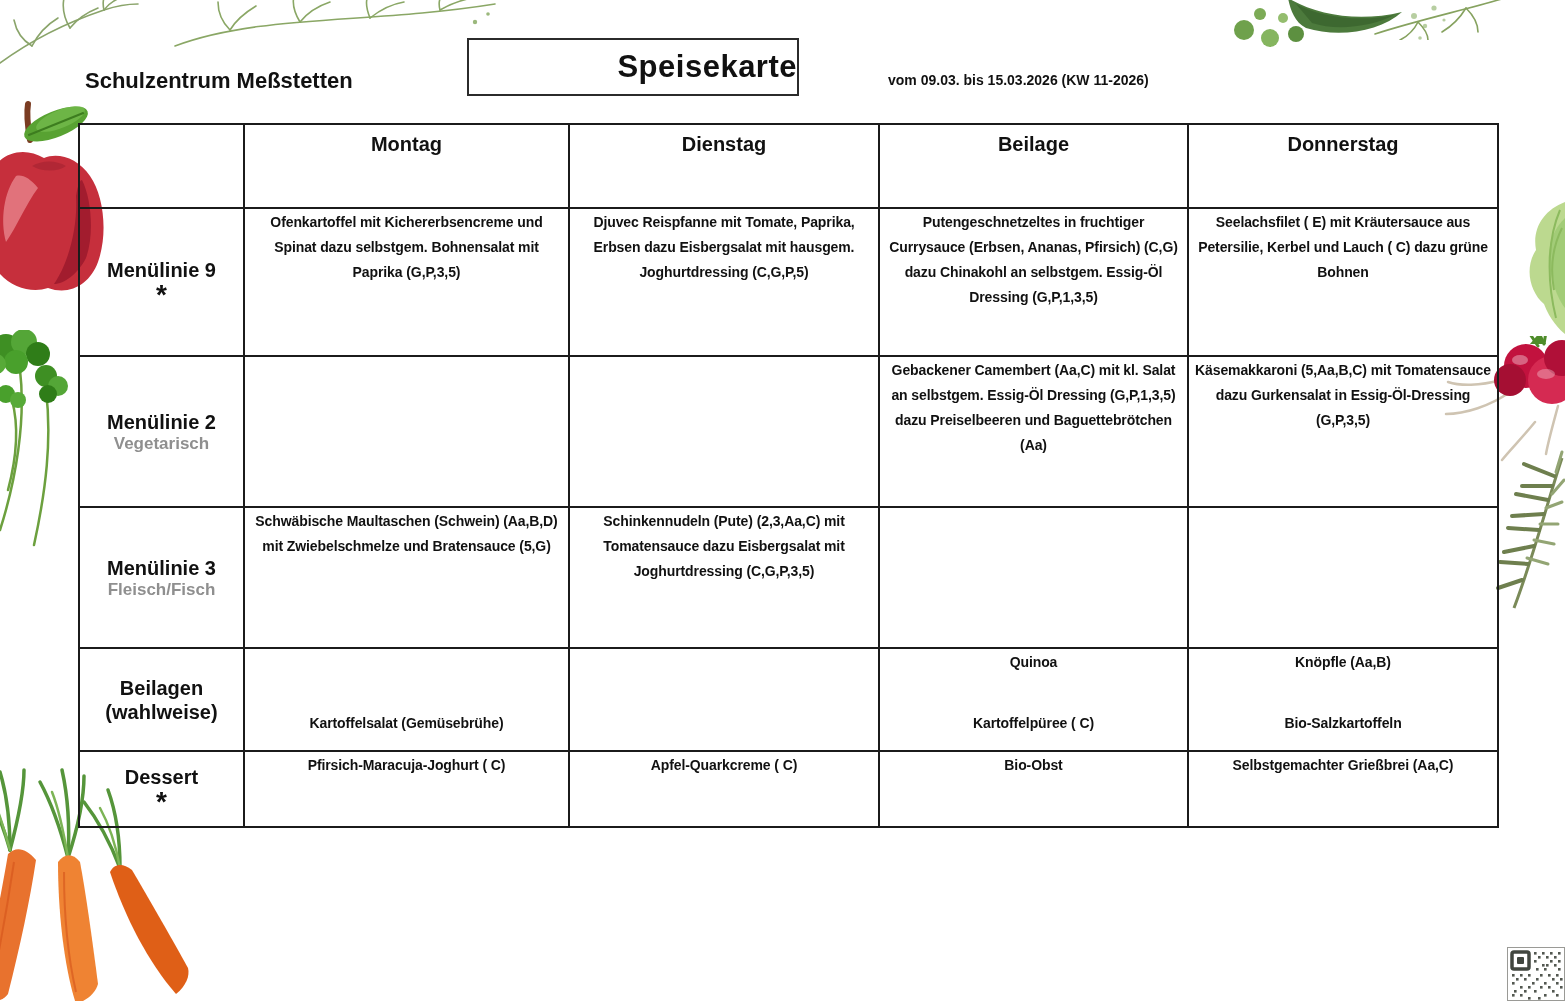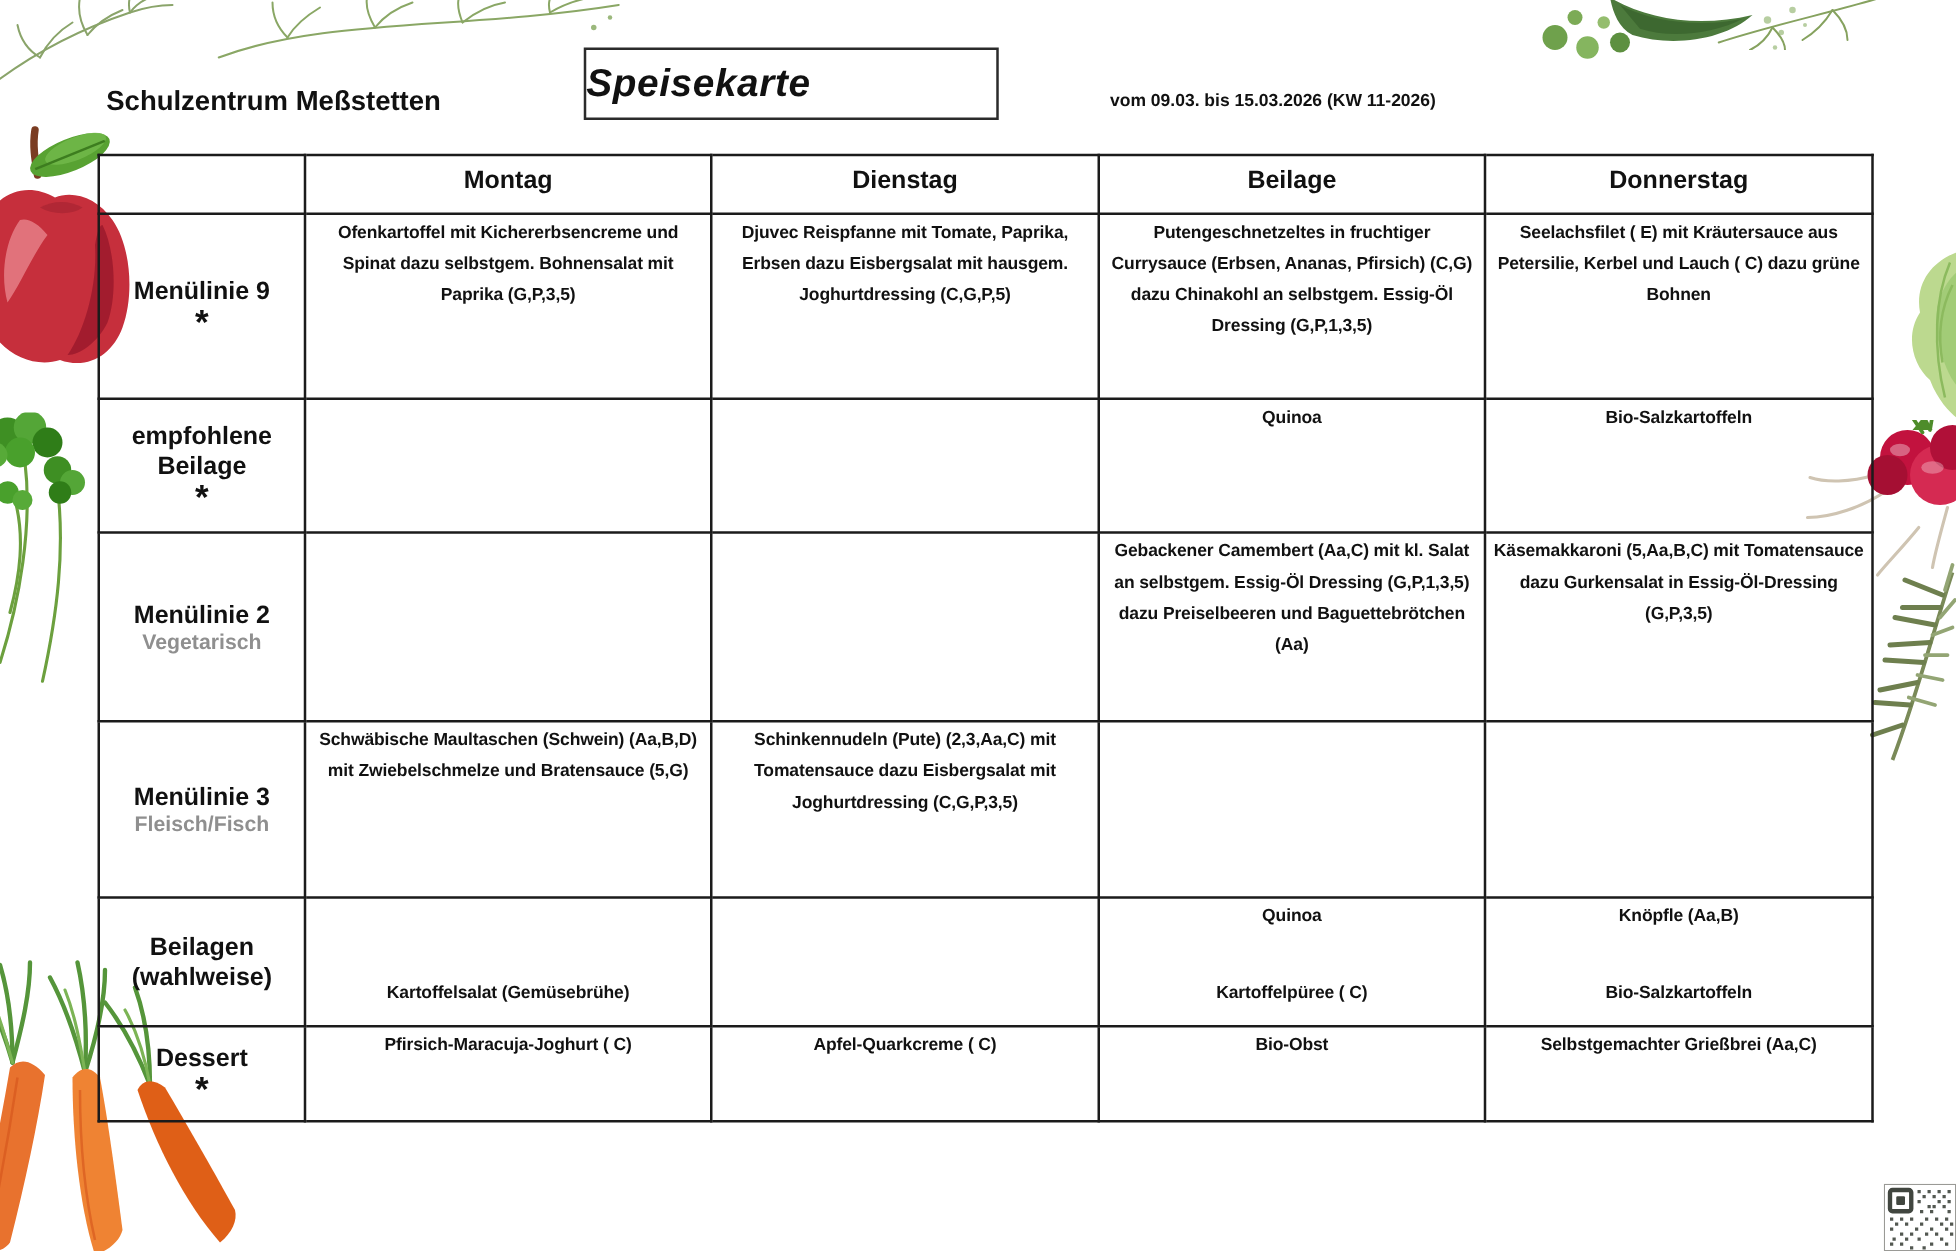--- a/index.html
+++ b/index.html
@@ -2,33 +2,33 @@
 <html><head>
 <meta charset="utf-8">
 <style>
   html,body{margin:0;padding:0;background:#e8e8e8;}
   .page{position:relative;width:1565px;height:1001px;background:#ffffff;overflow:hidden;
         font-family:"Liberation Sans",sans-serif;color:#111;}
   .deco{position:absolute;z-index:0;}
   .hdr{position:absolute;z-index:1;font-weight:bold;}
   .school{left:85px;top:68px;font-size:22px;}
   .titlebox{position:absolute;z-index:1;left:467px;top:38px;width:328px;height:54px;
-            border:2px solid #2b2b2b;display:flex;align-items:center;justify-content:flex-start;background:#fff;font-style:italic;}
+            border:2px solid #2b2b2b;display:flex;align-items:center;justify-content:flex-end;background:#fff;}
   .titlebox span{font-size:31px;font-weight:bold;letter-spacing:.5px;}
   .daterange{left:888px;top:72px;font-size:14px;}
   table.menu{position:absolute;left:78px;top:123px;z-index:2;border-collapse:collapse;
              table-layout:fixed;width:1419px;background:transparent;}
   .menu th,.menu td{border:2px solid #1b1b1b;text-align:center;font-weight:bold;
                     background:transparent;overflow:hidden;}
   .menu td{vertical-align:top;font-size:14px;line-height:25px;padding:1px 6px 0;letter-spacing:-0.1px;}
   th.day{vertical-align:top;font-size:20px;padding-top:8px;}
   th.lbl{vertical-align:middle;font-size:20px;line-height:24px;padding:0 4px;}
   .lbl .star{font-size:28px;line-height:22px;margin-top:2px;}
   .lbl .sub{font-size:17px;color:#8f8f8f;line-height:20px;font-weight:bold;}
-  tr.r-head{height:47px;} tr.r1{height:148px;} tr.r2{height:107px;}
+  tr.r-head{height:84px;} tr.r1{height:148px;} tr.r2{height:107px;}
   tr.r3{height:151px;} tr.r4{height:141px;} tr.r5{height:103px;} tr.r6{height:76px;}
   .cl1{min-height:25px;} .cl2{margin-top:36px;min-height:25px;}
 </style>
 </head>
 <body>
 
 <div class="page">
 
   <svg class="deco" style="left:-8px;top:-6px" width="150" height="78" viewBox="0 0 150 78">
     <g stroke="#8aa46a" stroke-width="1.6" fill="none" stroke-linecap="round">
@@ -271,30 +271,20 @@
     <tr class="r1">
       <th class="lbl">
         <div>Menülinie 9</div>
         <div class="star">*</div>
       </th>
       <td>Ofenkartoffel mit Kichererbsencreme und Spinat dazu selbstgem. Bohnensalat mit Paprika (G,P,3,5)</td>
       <td>Djuvec Reispfanne mit Tomate, Paprika, Erbsen dazu Eisbergsalat mit hausgem. Joghurtdressing (C,G,P,5)</td>
       <td>Putengeschnetzeltes in fruchtiger Currysauce (Erbsen, Ananas, Pfirsich) (C,G) dazu Chinakohl an selbstgem. Essig-Öl Dressing (G,P,1,3,5)</td>
       <td>Seelachsfilet ( E) mit Kräutersauce aus Petersilie, Kerbel und Lauch ( C) dazu grüne Bohnen</td>
     </tr>
-    <tr class="r2">
-      <th class="lbl">
-        <div>empfohlene Beilage</div>
-        <div class="star">*</div>
-      </th>
-      <td></td>
-      <td></td>
-      <td>Quinoa</td>
-      <td>Bio-Salzkartoffeln</td>
-    </tr>
     <tr class="r3">
       <th class="lbl">
         <div>Menülinie 2</div>
         <div class="sub">Vegetarisch</div>
       </th>
       <td></td>
       <td></td>
       <td>Gebackener Camembert (Aa,C) mit kl. Salat an selbstgem. Essig-Öl Dressing (G,P,1,3,5) dazu Preiselbeeren und Baguettebrötchen (Aa)</td>
       <td>Käsemakkaroni (5,Aa,B,C) mit Tomatensauce dazu Gurkensalat in Essig-Öl-Dressing (G,P,3,5)</td>
     </tr>

